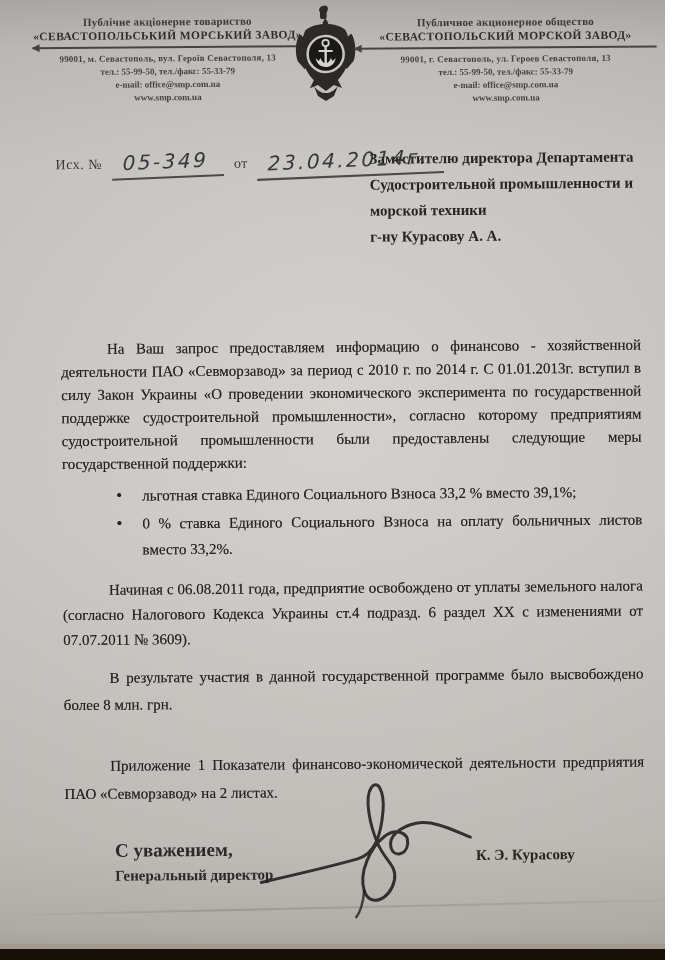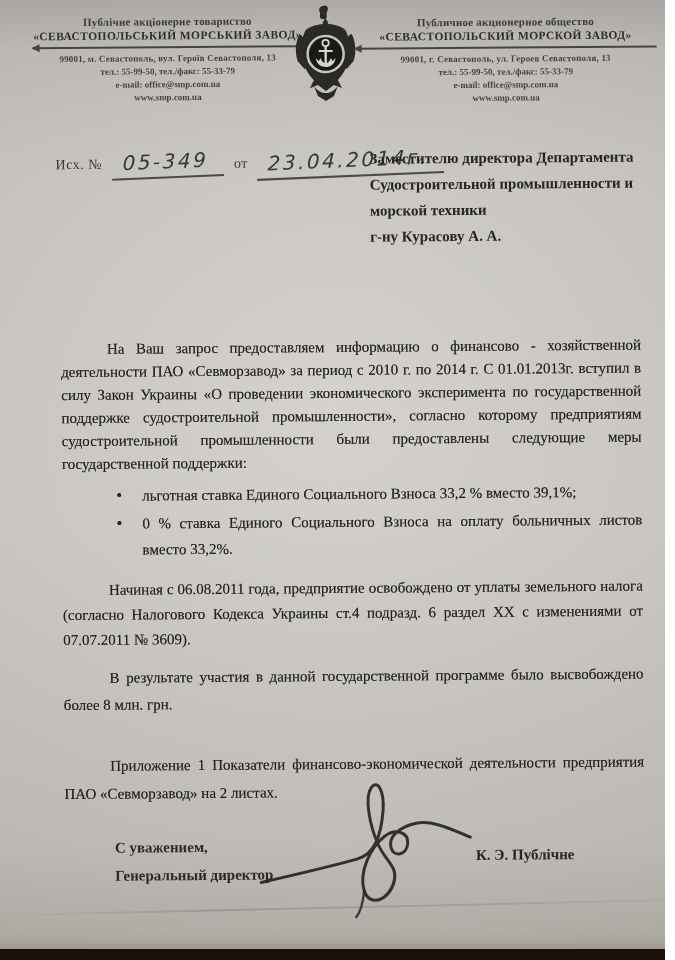--- a/index.html
+++ b/index.html
@@ -52,21 +52,21 @@
   .body p { text-align:justify; text-indent:46px; }
   .p1 { line-height:23px; }
   ul.bullets { list-style:none; margin:7px 0 0 0; padding-left:80px; }
   ul.bullets li { position:relative; line-height:26px; margin-top:2px; text-align:justify; }
   ul.bullets li::before { content:"\2022"; position:absolute; left:-26px; font-size:17px; }
   .p2 { margin-top:15px; line-height:25px; }
   .p3 { margin-top:12px; line-height:27px; }
   .attachment { margin-top:33px; line-height:28px; }
 
   
-  .closing   { position:absolute; left:112px; top:838px; font-size:15px; font-weight:bold; color:#2b2a26; }
+  .closing   { position:absolute; left:112px; top:838px; font-size:19px; font-weight:bold; color:#2b2a26; }
   .sig-title { position:absolute; left:112px; top:866px; font-size:15px; font-weight:bold; color:#2b2a26; }
   .sig-name  { position:absolute; left:473px; top:848px; font-size:15px; font-weight:bold; color:#26251f; }
   .signature { position:absolute; left:252px; top:778px; width:235px; height:140px; transform:rotate(-4deg); }
 
   
   .crease { position:absolute; left:0; top:906px; width:110%; height:2px;
     background:linear-gradient(90deg, transparent, rgba(70,58,45,.20) 30%, rgba(70,58,45,.13) 72%, transparent);
     transform:rotate(-1.3deg); }
   .edge-light { position:absolute; left:0; bottom:11px; width:100%; height:5px; background:#a2988a; opacity:.8; }
   .edge-dark  { position:absolute; left:0; bottom:0;   width:100%; height:11px; background:#17110a; }
@@ -139,20 +139,20 @@
     </div>
 
     <div class="closing">С уважением,</div>
     <div class="sig-title">Генеральный директор</div>
     <div class="signature">
       <svg viewBox="0 0 235 140" width="235" height="140">
         <path d="M4,96 C38,91 72,86 102,80 C120,76 127,58 131,34 C134,14 128,2 121,10 C113,20 117,48 123,66 C129,84 141,90 137,104 C131,124 110,130 106,112 C102,94 115,70 130,60 C142,52 155,57 153,69 C151,80 138,82 136,71 C134,60 147,51 163,49 C180,47 198,58 216,67" fill="none" stroke="#1f1e1c" stroke-width="3" stroke-linecap="round" opacity="0.88"></path>
         <path d="M106,112 C104,124 100,134 96,138" fill="none" stroke="#1f1e1c" stroke-width="2.4" stroke-linecap="round" opacity="0.8"></path>
       </svg>
     </div>
-    <div class="sig-name">К. Э. Публічне</div>
+    <div class="sig-name">К. Э. Курасову</div>
 
   </div>
 
   <div class="crease"></div>
   <div class="edge-light"></div>
   <div class="edge-dark"></div>
 </div>
 
 </body></html>

